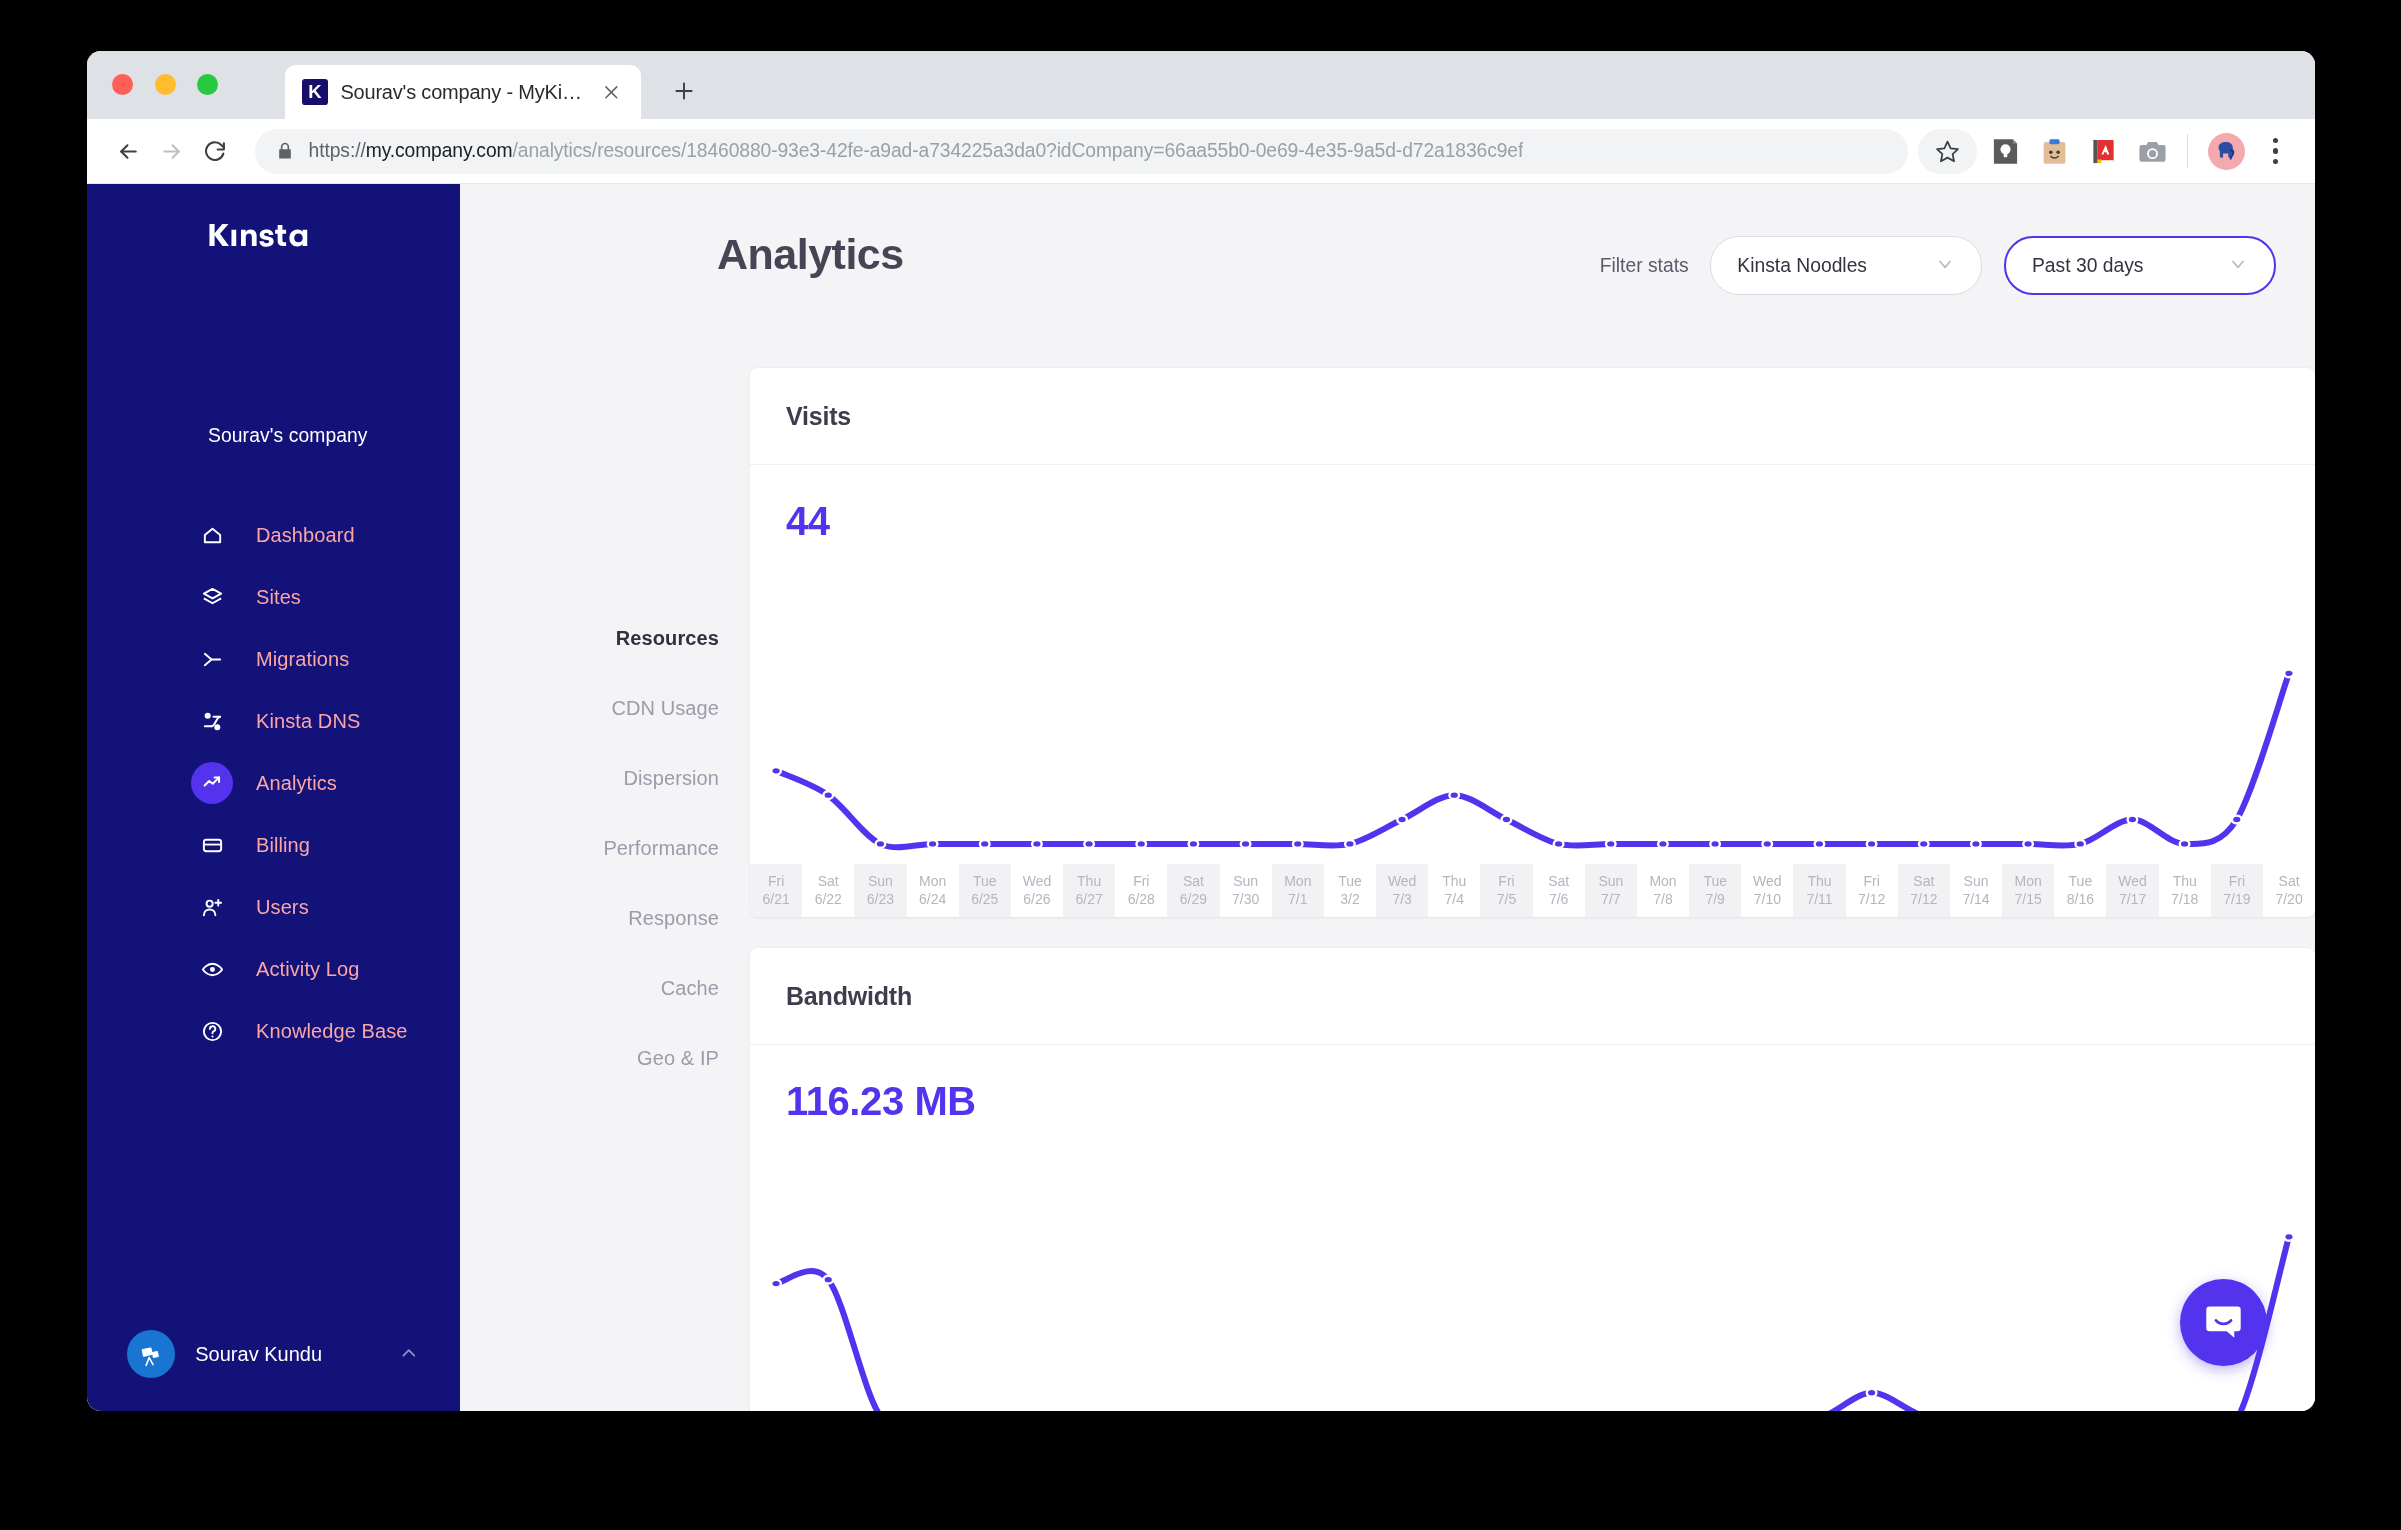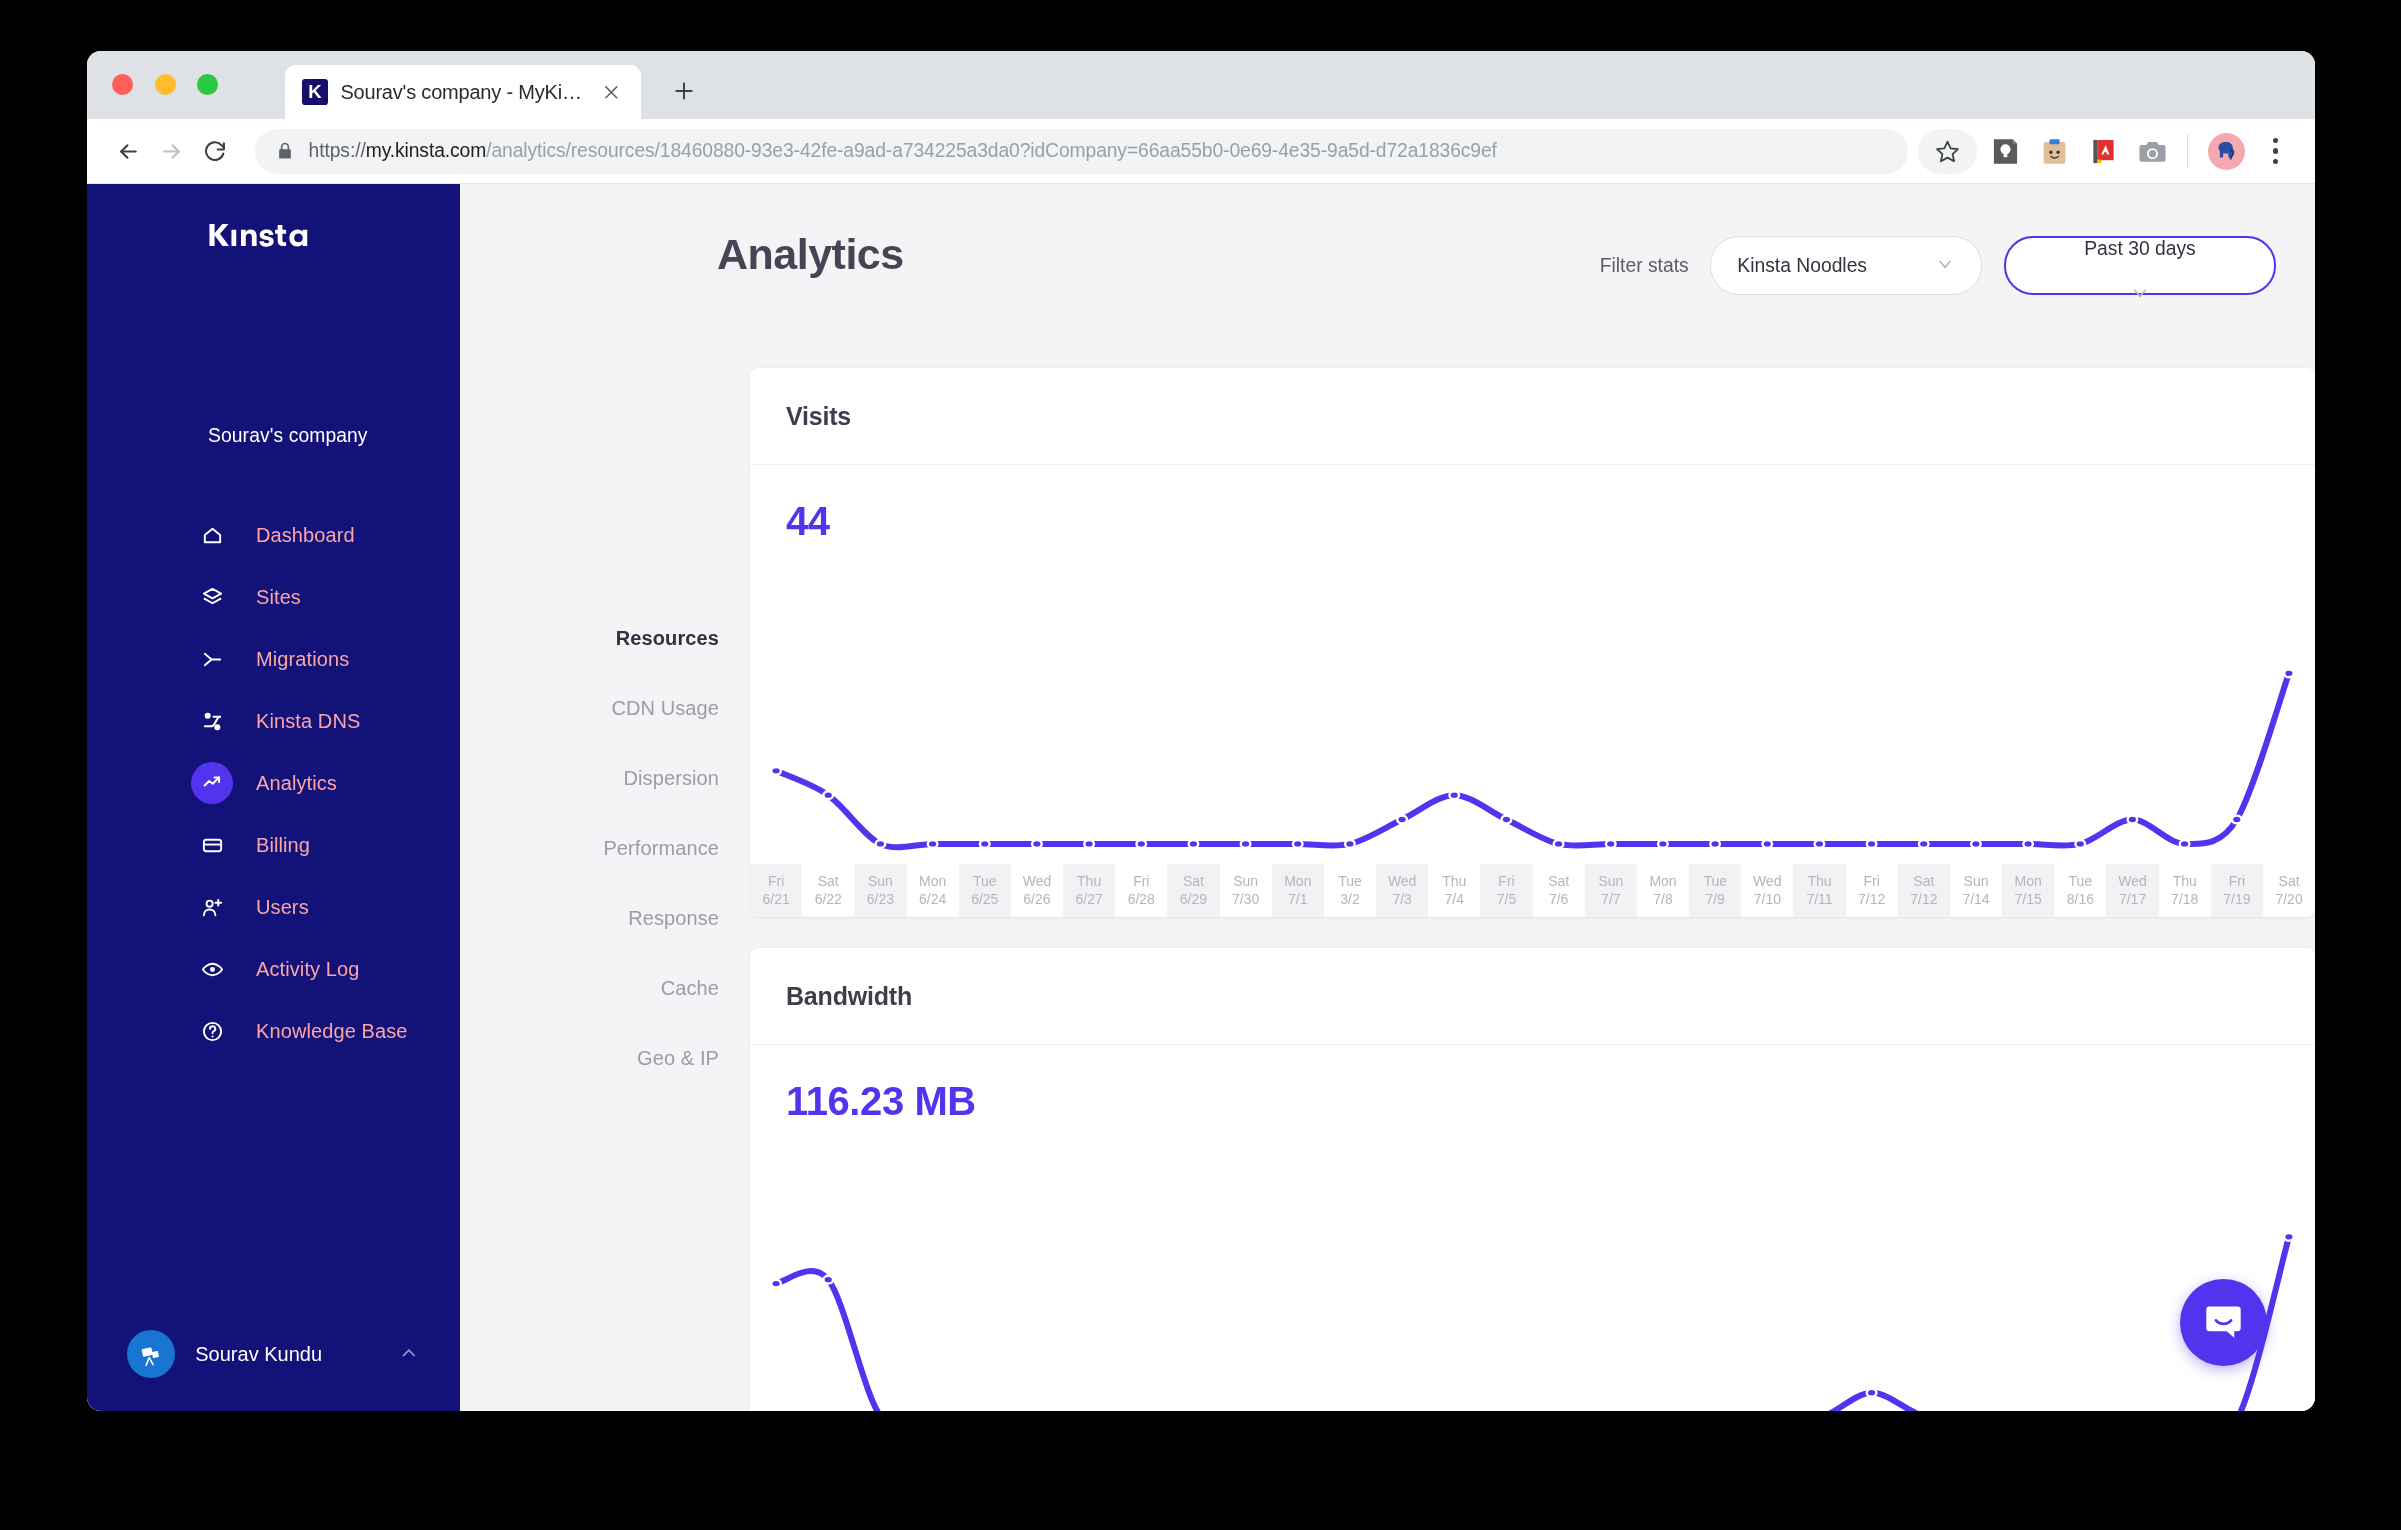--- a/index.html
+++ b/index.html
@@ -229,21 +229,21 @@
   .dropdown {
     height: 59px;
     background: #ffffff;
     border: 1.5px solid #dcdce4;
     border-radius: 29px;
     display: flex; align-items: center; justify-content: space-between;
     padding: 0 26px;
     gap: 23px;
   }
   #site-dropdown { width: 272px; }
-  #period-dropdown { width: 272px; border-color: #5333ed; border-width: 2.3px; flex-direction: column; }
+  #period-dropdown { width: 272px; border-color: #5333ed; border-width: 2.3px; }
   .dropdown-value { font-size: 19.3px; color: #33333f; white-space: nowrap; }
   .dropdown-chevron { color: #b9b9c6; flex: 0 0 auto; }
 
   
   #content {
     position: absolute; left: 0; right: 0; top: 178px; bottom: 0;
     display: flex;
   }
   #sub-tabs {
     width: 290px; flex: 0 0 auto;
@@ -369,21 +369,21 @@
         <path d="M20.5 14a8.5 8.5 0 1 1-2-8.3L21 8"></path>
       </svg>
     </div>
 
     <div id="omnibox">
       <span style="flex:0 0 auto;display:flex;">
         <svg width="20" height="20" viewBox="0 0 24 24" fill="#5f6368">
           <path d="M12 2a5 5 0 0 0-5 5v3H6a1 1 0 0 0-1 1v9a1 1 0 0 0 1 1h12a1 1 0 0 0 1-1v-9a1 1 0 0 0-1-1h-1V7a5 5 0 0 0-5-5zm0 2a3 3 0 0 1 3 3v3H9V7a3 3 0 0 1 3-3z"></path>
         </svg>
       </span>
-      <span id="omnibox-url"><span class="u-scheme">https://</span><span class="u-host">my.kinsta.com</span><span class="u-path">/analytics/resources/18460880-93e3-42fe-a9ad-a734225a3da0?idCompany=66aa55b0-0e69-4e35-9a5d-d72a1836c9ef</span></span>
+      <span id="omnibox-url"><span class="u-scheme">https://</span><span class="u-host">my.company.com</span><span class="u-path">/analytics/resources/18460880-93e3-42fe-a9ad-a734225a3da0?idCompany=66aa55b0-0e69-4e35-9a5d-d72a1836c9ef</span></span>
     </div>
 
     <div id="toolbar-right">
       <div id="bookmark-star-wrap">
         <svg width="25" height="25" viewBox="0 0 24 24" fill="none" stroke="#3c4043" stroke-width="1.7" stroke-linejoin="round">
           <polygon points="12 2.6 15 9 22 9.8 16.9 14.5 18.3 21.4 12 17.9 5.7 21.4 7.1 14.5 2 9.8 9 9"></polygon>
         </svg>
       </div>
 
       <div class="tb-icon">

